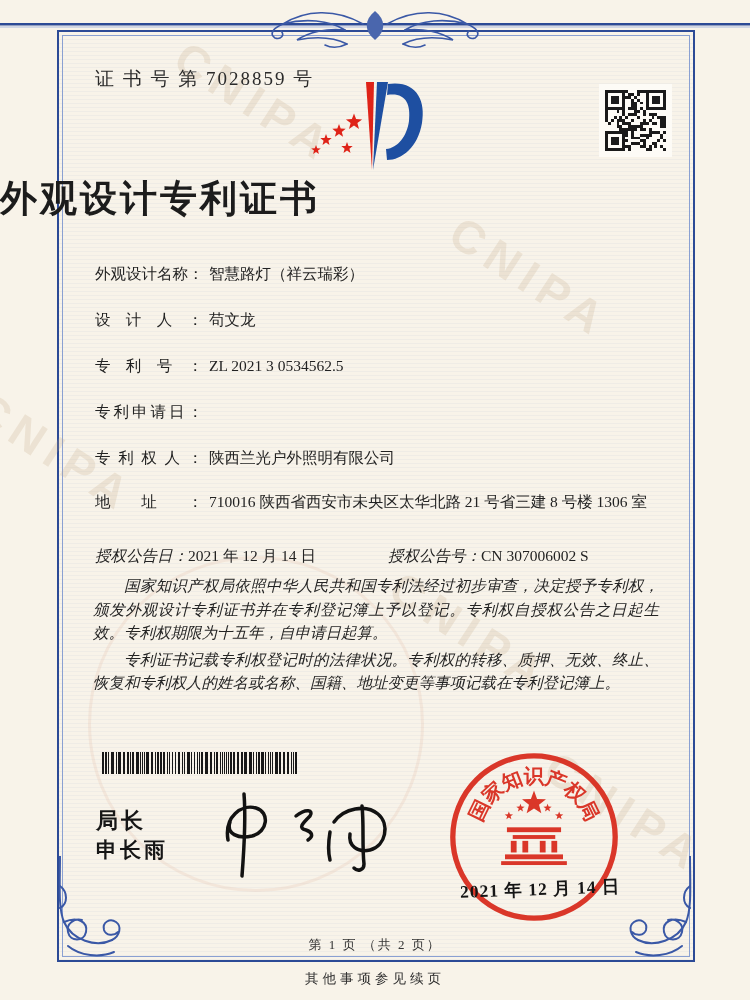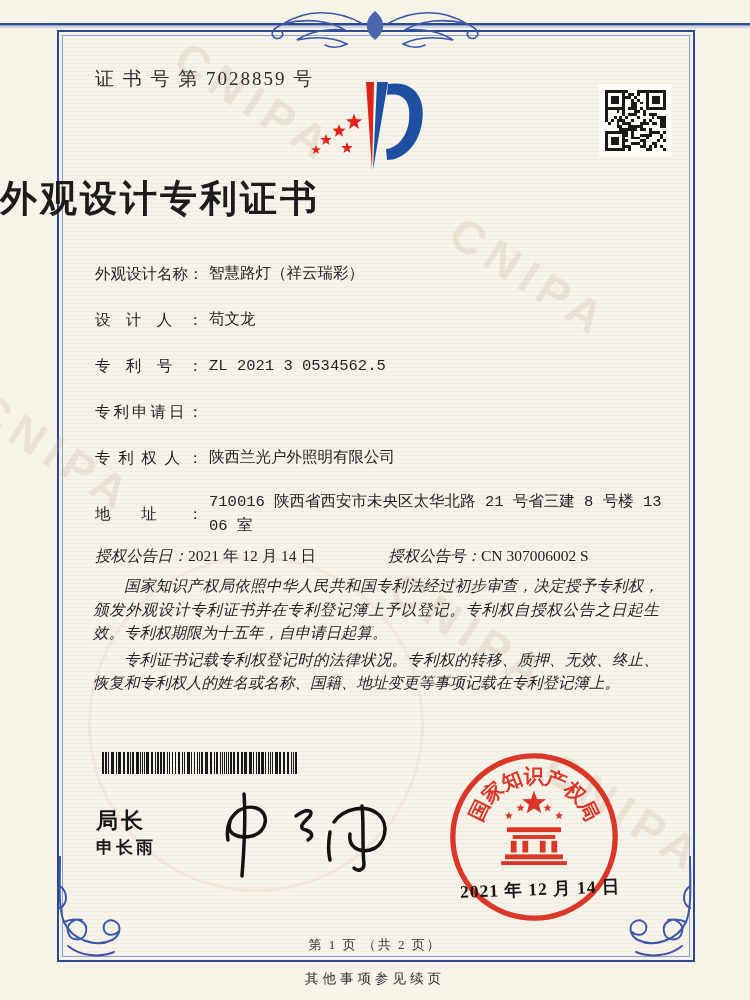--- a/index.html
+++ b/index.html
@@ -27,27 +27,27 @@
   }
   .wm-circle{
     position:absolute;z-index:1;left:88px;top:556px;width:330px;height:330px;
     border:3px solid rgba(226,186,166,0.22);border-radius:50%;pointer-events:none;
   }
   .content{z-index:2;}
   #cert-no{left:95px;top:66px;font-size:19px;letter-spacing:2px;color:#2b2b2b;z-index:2;}
   #title{left:0;right:0;top:174px;text-align:left;font-size:37px;letter-spacing:3px;font-weight:600;color:#1c1c1c;z-index:2;}
   .row{position:absolute;left:95px;display:flex;align-items:center;line-height:24px;font-size:15.5px;color:#222;z-index:2;}
   .lbl{display:inline-block;width:108px;text-align-last:justify;white-space:nowrap;flex:none;}
-  .val{margin-left:6px;max-width:460px;word-break:break-all;font-family:Liberation Mono, monospace;}
+  .val{margin-left:6px;max-width:460px;word-break:break-all;}
   .grant-group{display:flex;align-items:flex-start;}
   .lbl2{white-space:pre;flex:none;font-style:italic;}
   #paragraphs{left:93px;top:574px;width:566px;font-size:15.5px;line-height:23.5px;font-style:italic;color:#242424;text-align:justify;z-index:2;}
   #paragraphs p{margin:0 0 3px 0;text-indent:2em;}
   #director-title{left:96px;top:806px;font-family:"Liberation Sans","DejaVu Sans",sans-serif;font-size:22px;font-weight:600;letter-spacing:3px;color:#161616;z-index:2;}
-  #director-name{left:96px;top:836px;font-family:"Liberation Sans","DejaVu Sans",sans-serif;font-size:17px;font-weight:600;letter-spacing:3px;color:#161616;z-index:2;}
+  #director-name{left:96px;top:836px;font-family:"Liberation Sans","DejaVu Sans",sans-serif;font-size:21px;font-weight:600;letter-spacing:3px;color:#161616;z-index:2;}
   #seal-date{left:460px;top:877px;font-size:17.5px;font-weight:600;letter-spacing:1px;color:#151515;transform:rotate(-2deg);z-index:4;}
   #page-footer{left:0;right:0;top:936px;text-align:center;font-size:13px;letter-spacing:2px;color:#333;z-index:2;}
   #continuation-note{left:0;right:0;top:970px;text-align:center;font-size:13.5px;letter-spacing:4px;color:#2e2e2e;z-index:2;}
   #seal-svg{opacity:0.93;z-index:3;}
 </style>
 </head>
 <body>
 
 <svg class="abs" style="left:0;top:4px;z-index:1" width="750" height="48" viewBox="0 0 750 48">
   <rect x="0" y="19" width="750" height="2.5" fill="#2c4a96"></rect>

